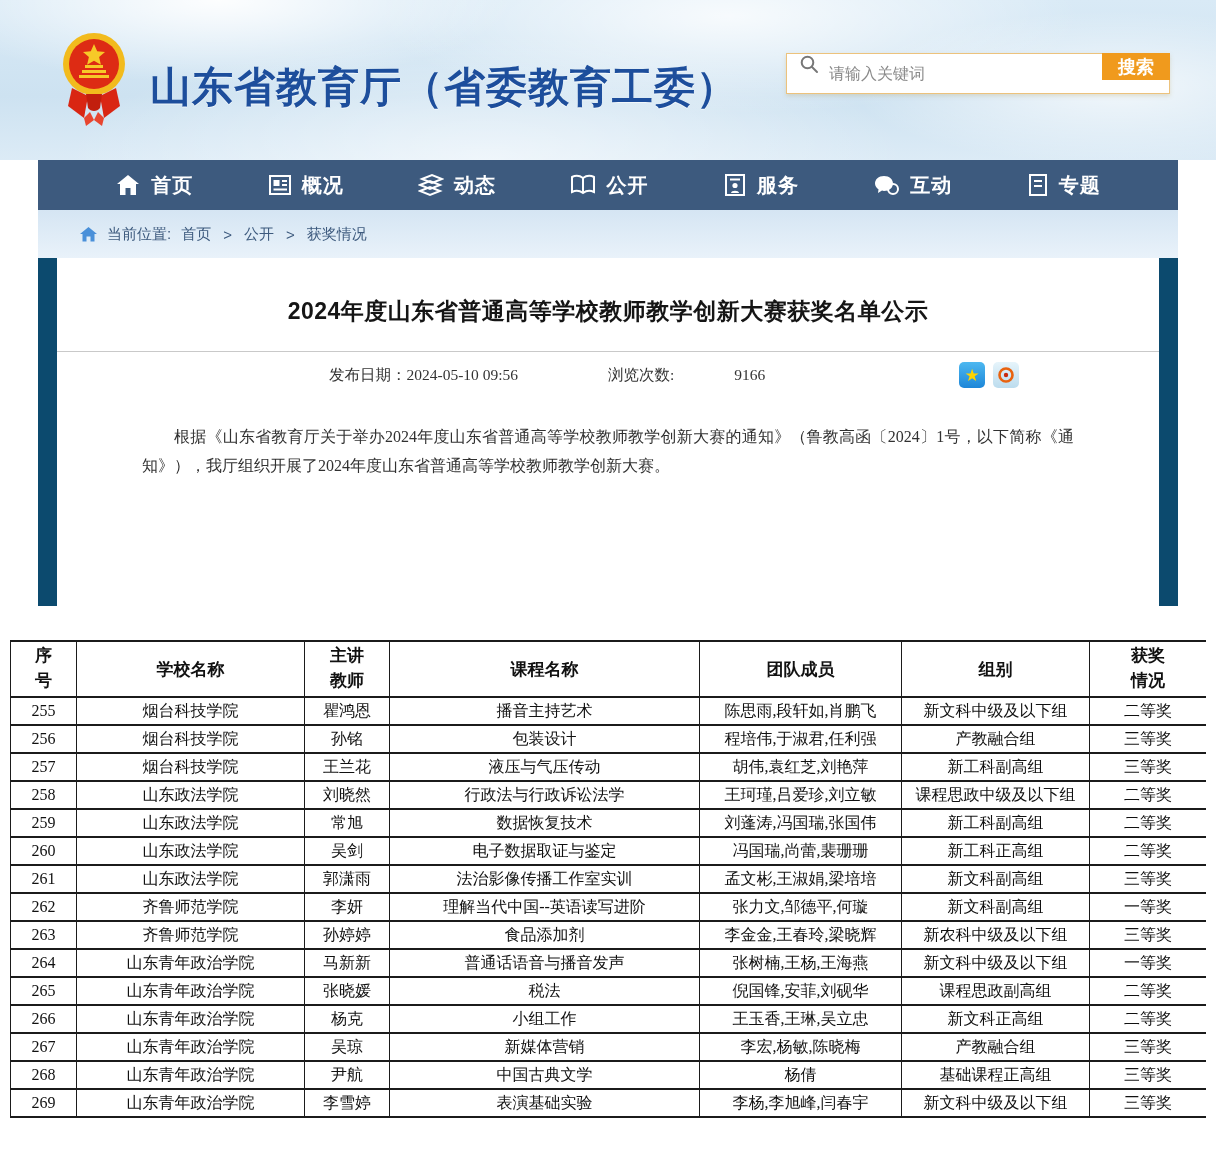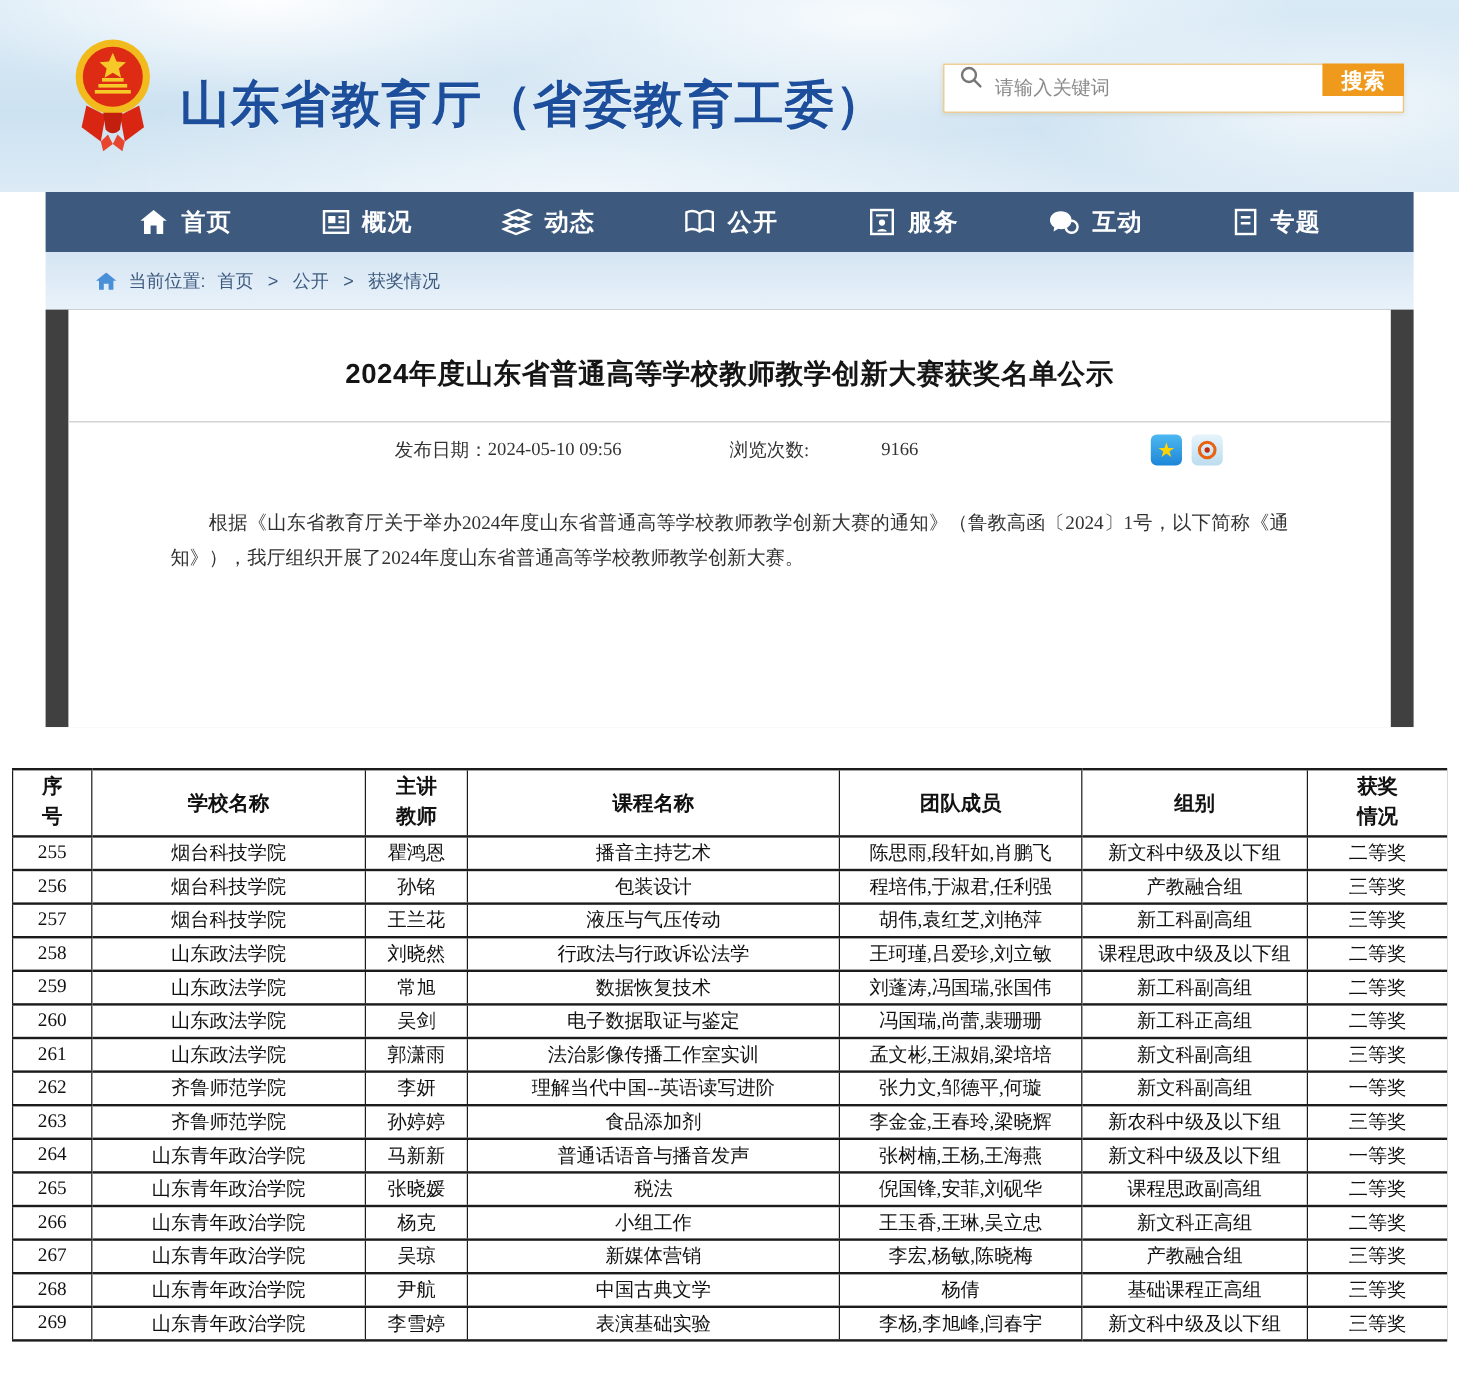--- a/index.html
+++ b/index.html
@@ -55,21 +55,21 @@
   .crumb {
     margin:0 38px; height:48px;
     background:linear-gradient(180deg,#d5e5f3 0%, #e9f2fa 100%);
     display:flex; align-items:center; padding-left:42px; gap:10px;
     font-size:15px; color:#3d5a7e;text-align:center;
   }
   .crumb a { color:#3d5a7e; text-decoration:none; cursor:pointer; }
   .crumb .sep { margin:0 2px; }
 
   
-  .content-zone { background:#404040; margin:0 38px; padding:0 19px; }
+  .content-zone { background:#0c4a6e; margin:0 38px; padding:0 19px; }
   .article-card { background:#fff; min-height:348px; padding-bottom:28px; }
   .article-title {
     padding-top:38px; text-align:center;
     font-size:23px; font-weight:bold; color:#151515; letter-spacing:.5px;
   }
   .meta-divider { border:none; border-top:1px solid #c9c9c9; margin:24px 0 0 0; }
   .meta-row {
     display:flex; align-items:center; height:46px; padding-left:272px;
     font-size:15.5px; color:#333; font-family:"Liberation Serif", serif;
   }

